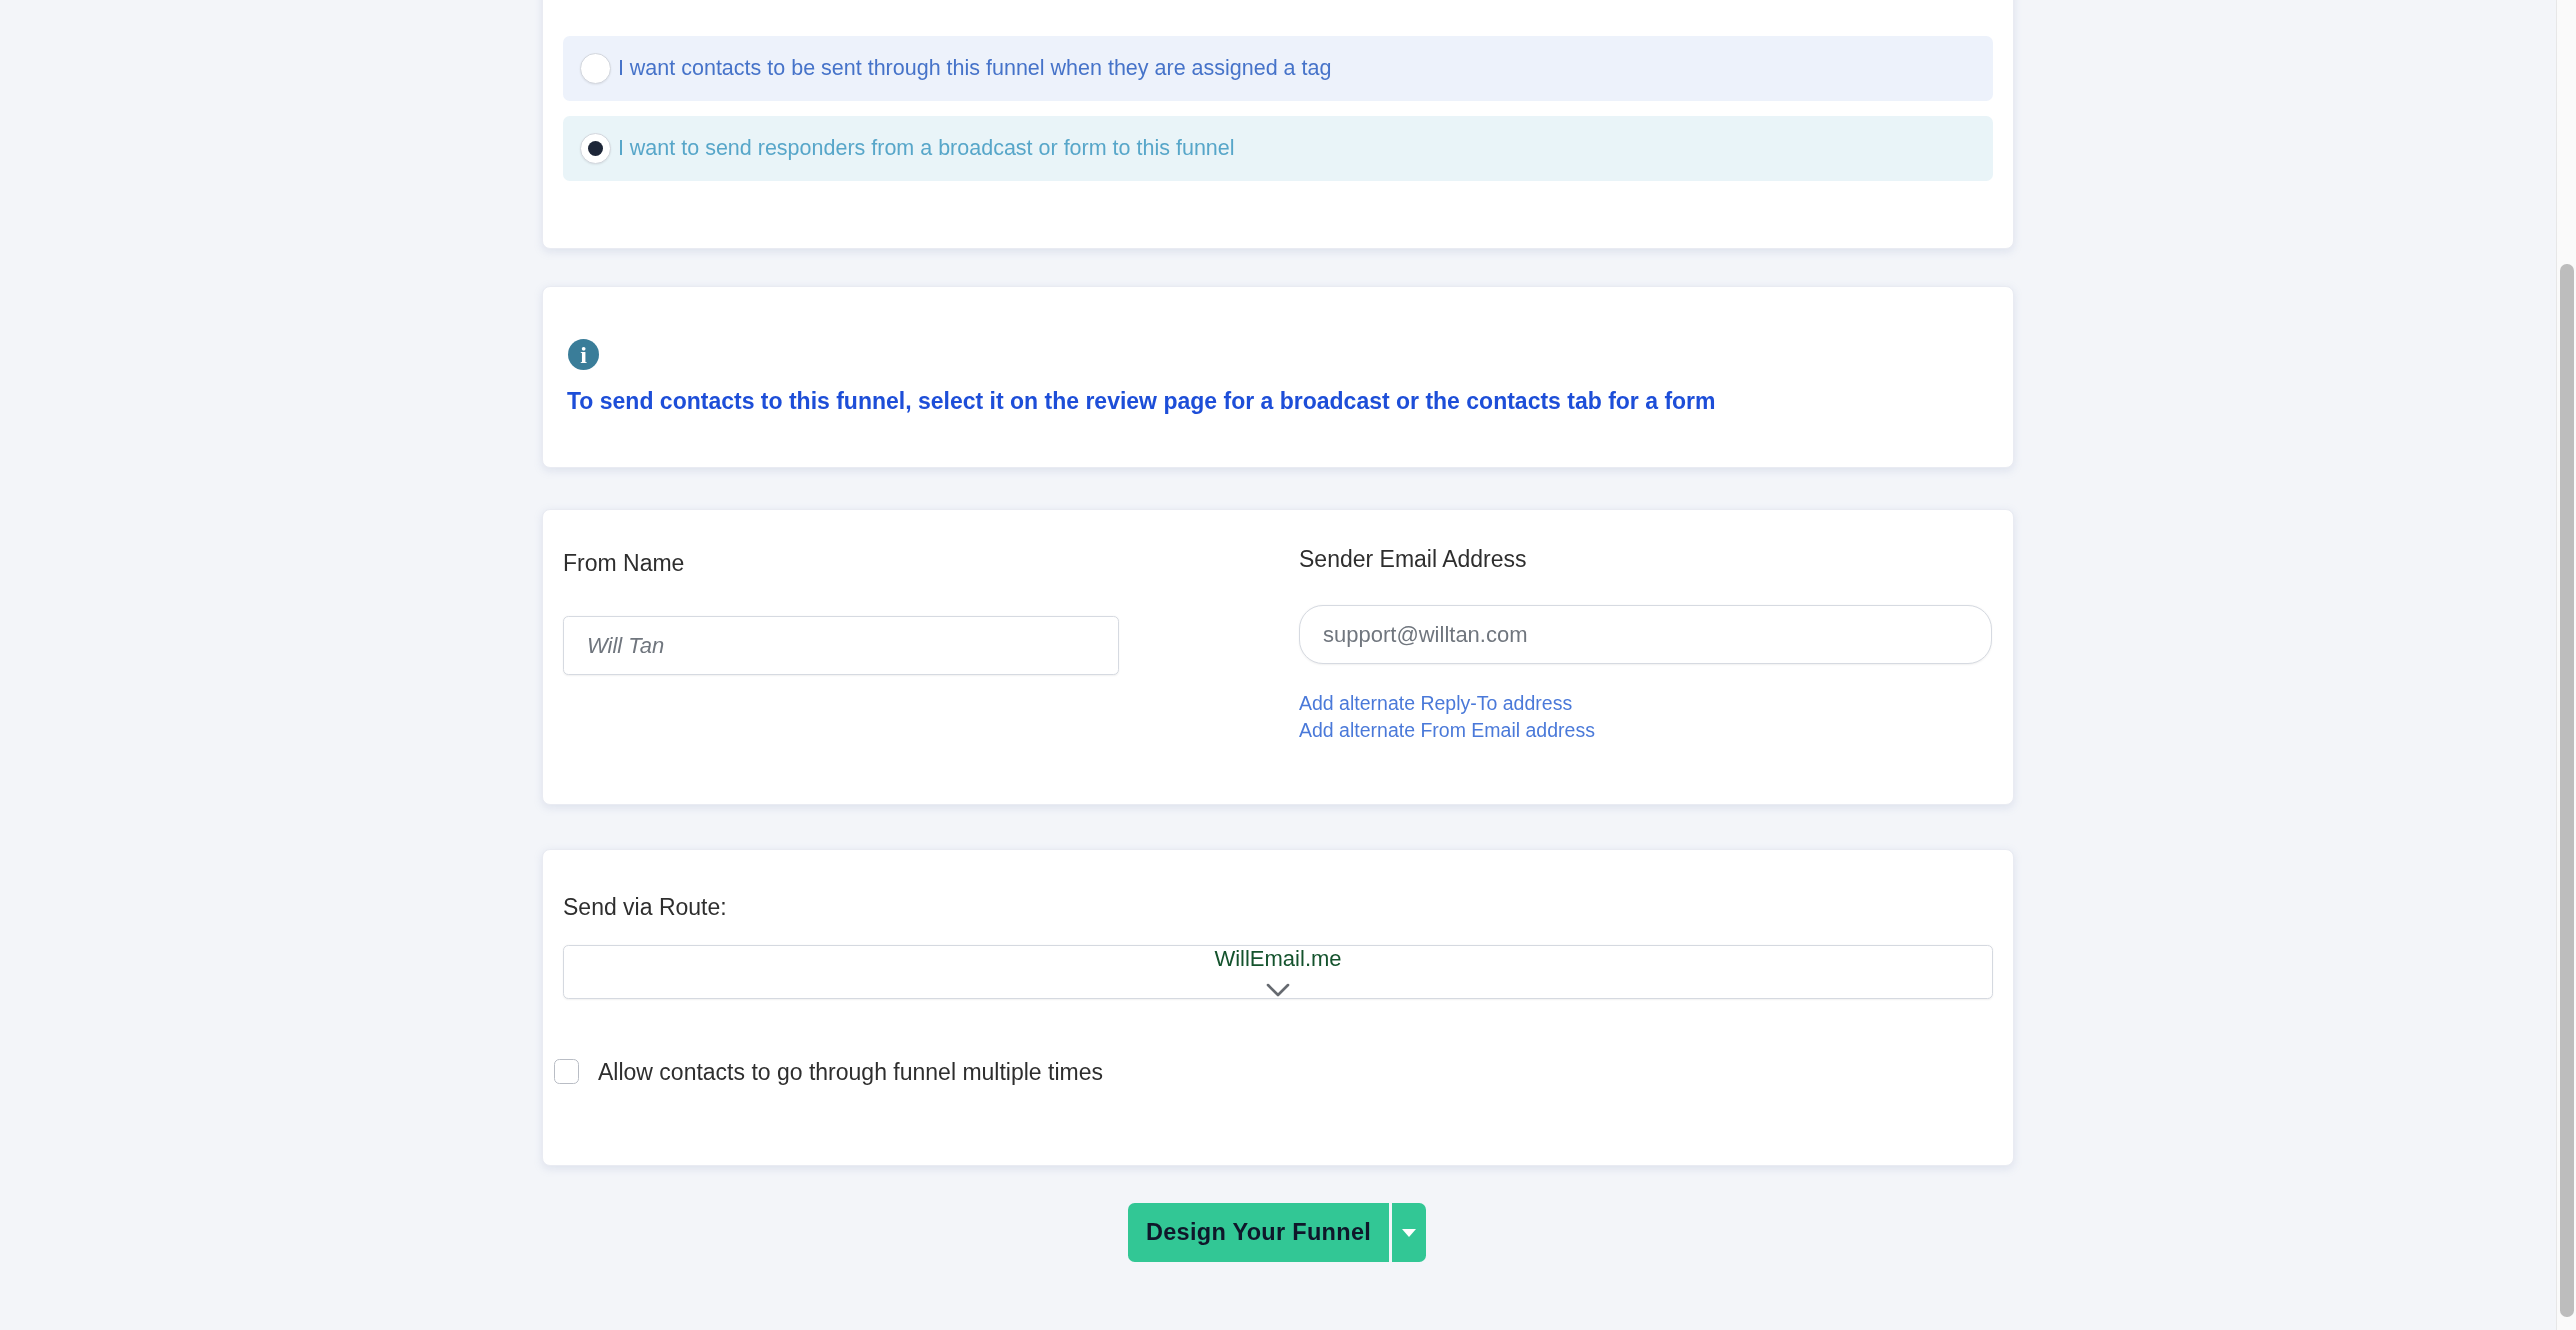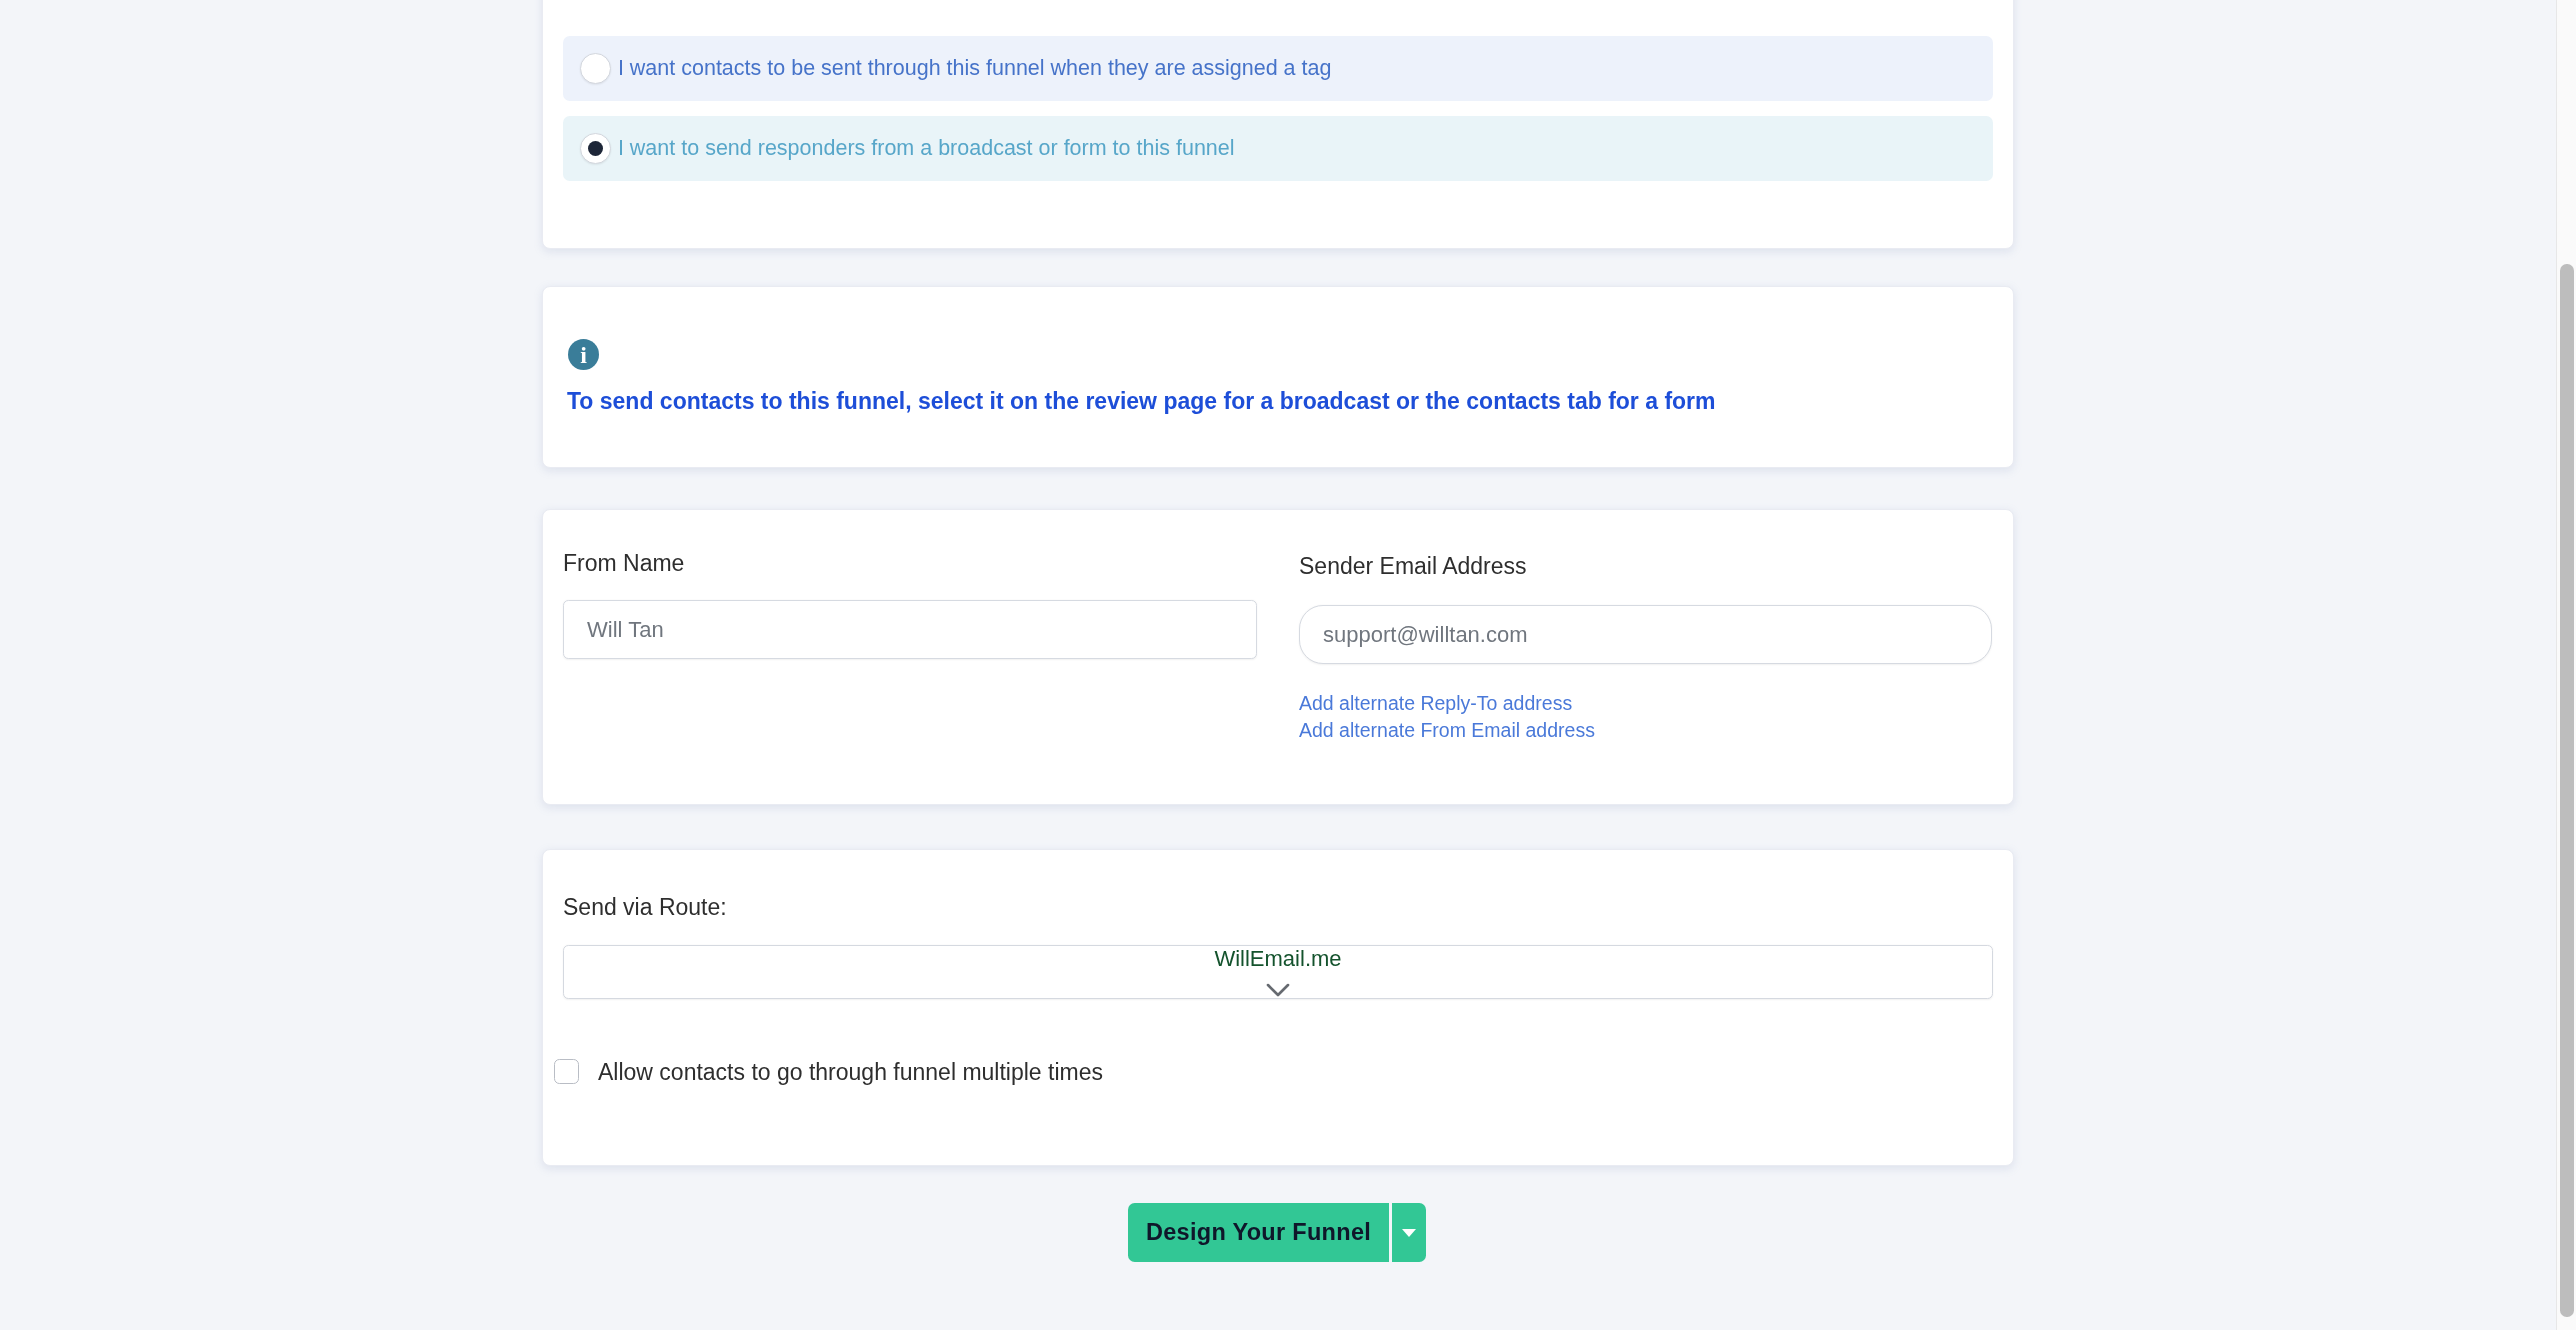--- a/index.html
+++ b/index.html
@@ -53,30 +53,30 @@
   .info-text{
     position:absolute;left:20px;top:97px;margin:4px;width:1415px;
     font-size:23px;font-weight:600;color:#1d4ed8;
   }
 
   
   .field-label{
     position:absolute;font-size:23px;font-weight:500;color:#2e2e2e;
   }
   .lbl-from{left:20px;top:40px;}
-  .lbl-email{left:756px;top:43px;}
+  .lbl-email{left:756px;top:36px;}
   .text-input{
     position:absolute;height:59px;
     border:0.7px solid #d6dae1;border-radius:5.4px;background:#fff;
     padding:0 23px;font-size:22px;color:#70767e;
     font-family:"Liberation Sans","DejaVu Sans",sans-serif;
     box-sizing:border-box;outline:none;
     box-shadow:0 0.7px 2px rgba(0,0,0,.06);
   }
-  .inp-from{left:20px;top:90px;width:694px;}
+  .inp-from{left:20px;top:106px;width:556px;font-style:italic;}
   .inp-email{left:756px;top:95px;width:693px;border-radius:24px;}
   .alt-link{
     position:absolute;left:756px;
     font-size:19.5px;color:#4a79d9;text-decoration:none;cursor:pointer;
   }
   .link-reply{top:182px;}
   .link-from{top:209px;}
 
   
   .lbl-route{left:20px;top:44px;}

